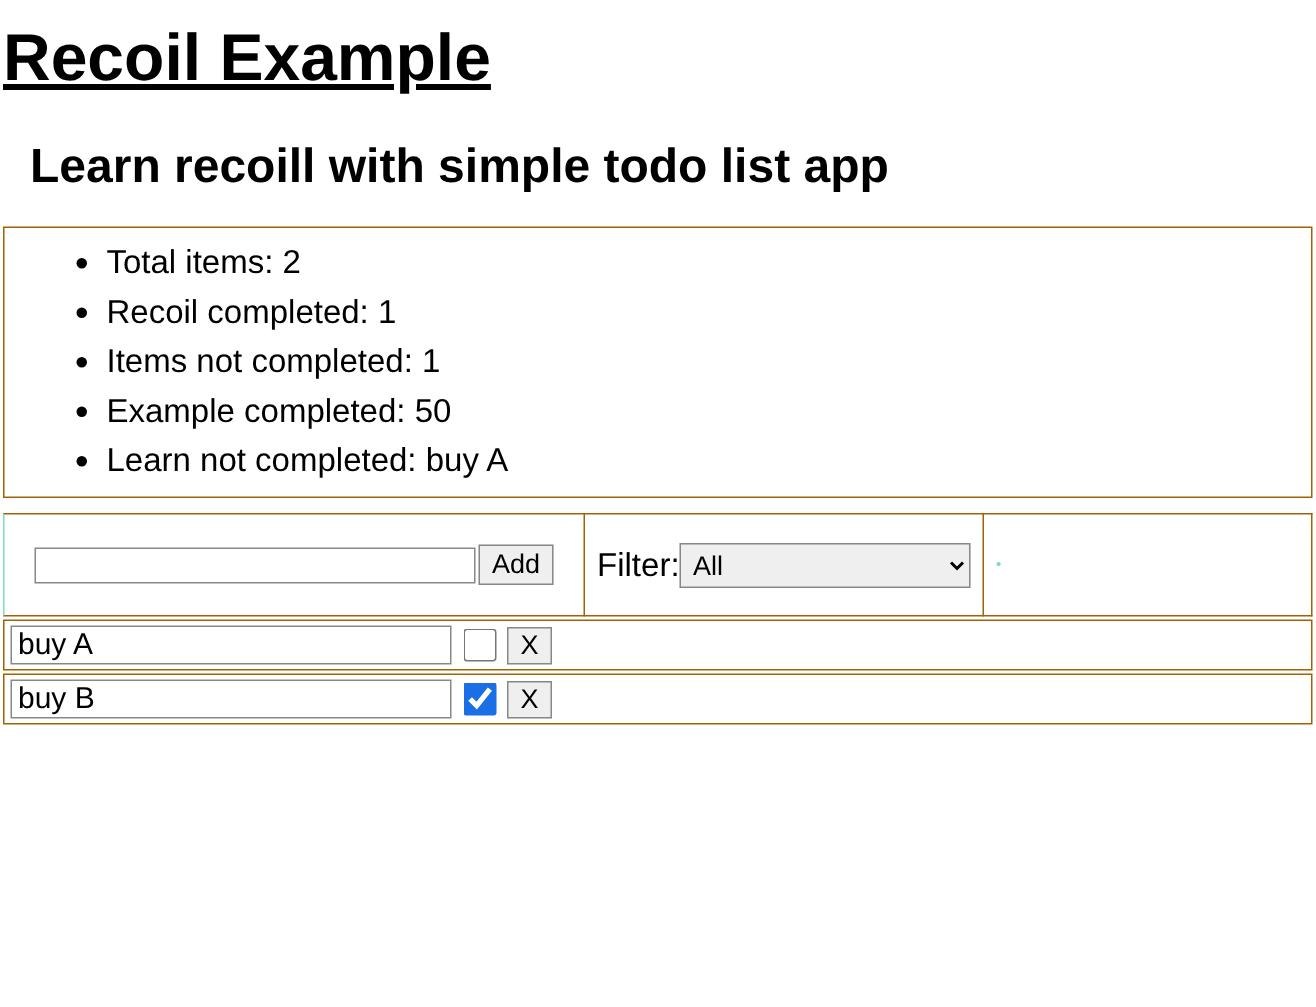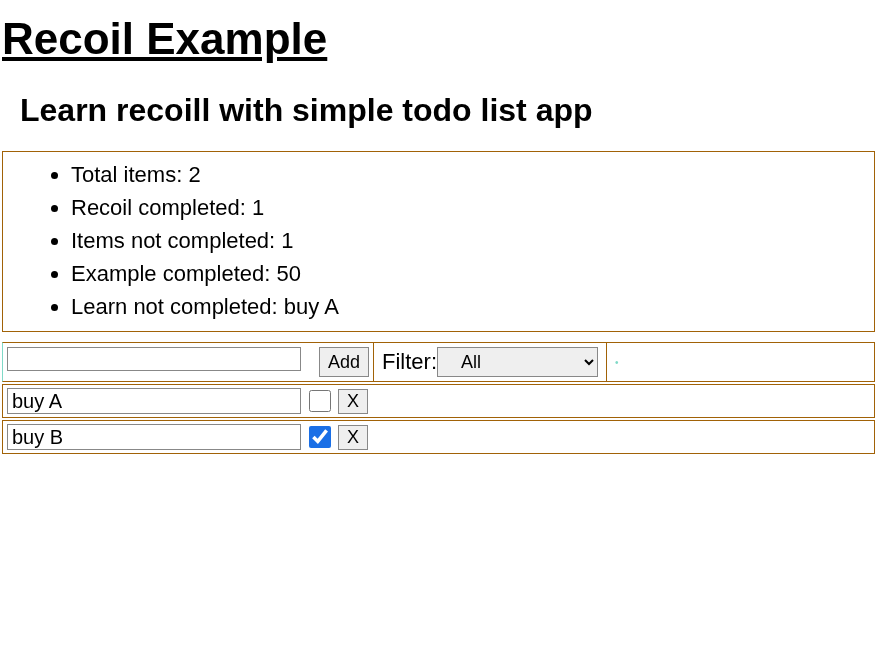--- a/index.html
+++ b/index.html
@@ -47,22 +47,23 @@
   }
   .controls-row > .bordered {
     margin: 0;
     border-left: none;
   }
   .controls-row > .bordered:first-child {
     border-left: 1px solid #7fd9c7;
   }
   .creator {
     display: flex;
-    padding: 4px;
-    gap: 18px;
+    align-items: center;
+    padding: 20px;
+    gap: 2px;
     flex: 0 0 auto;
   }
   .creator input[type="text"] {
     width: 294px;
     height: 24px;
     font-size: 16px;
     padding: 1px 3px;
     border: 1px solid #888;
     background: #fff;
   }
@@ -77,24 +78,24 @@
   .filter-box {
     display: flex;
     align-items: center;
     padding: 4px 8px;
     gap: 0;
     font-size: 22px;
   }
   .filter-box select {
     font-family: inherit;
     font-size: 18px;
-    padding: 3px 19px;
+    padding: 3px 4px;
     border: 1px solid #888;
     background: #efefef;
-    width: 161px;
+    width: 194px;
   }
   .spacer {
     flex: 1;
     display: flex;
     align-items: center;
     justify-content: flex-start;
     padding-left: 8px;
     color: #7fd9c7;
     font-size: 10px;
   }

